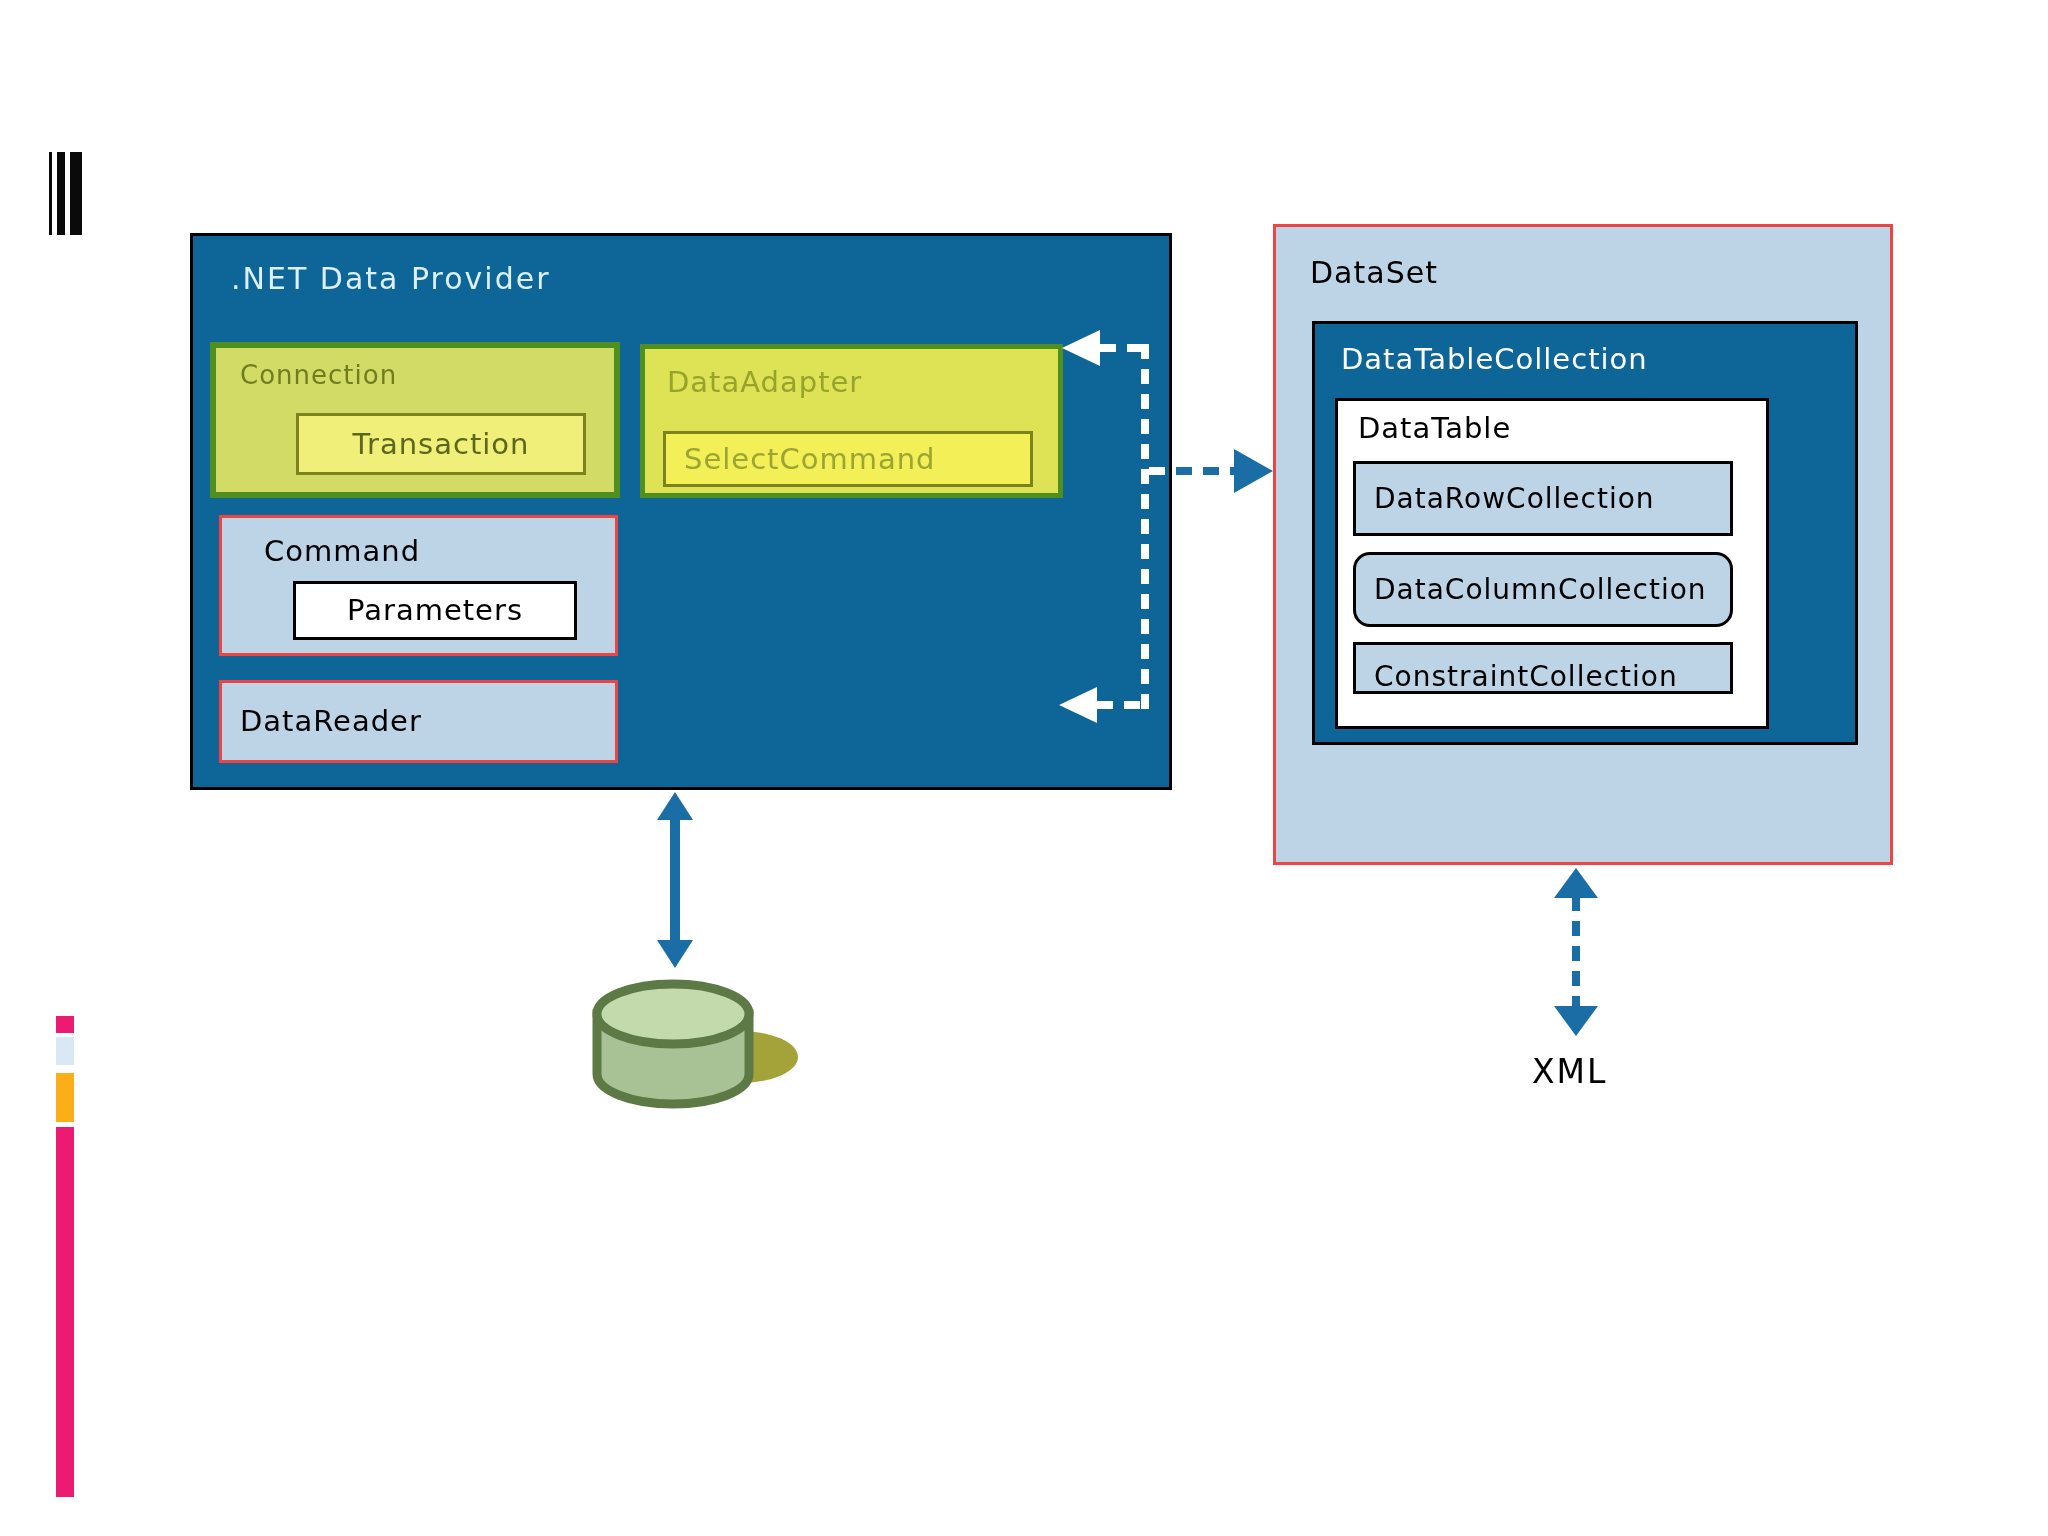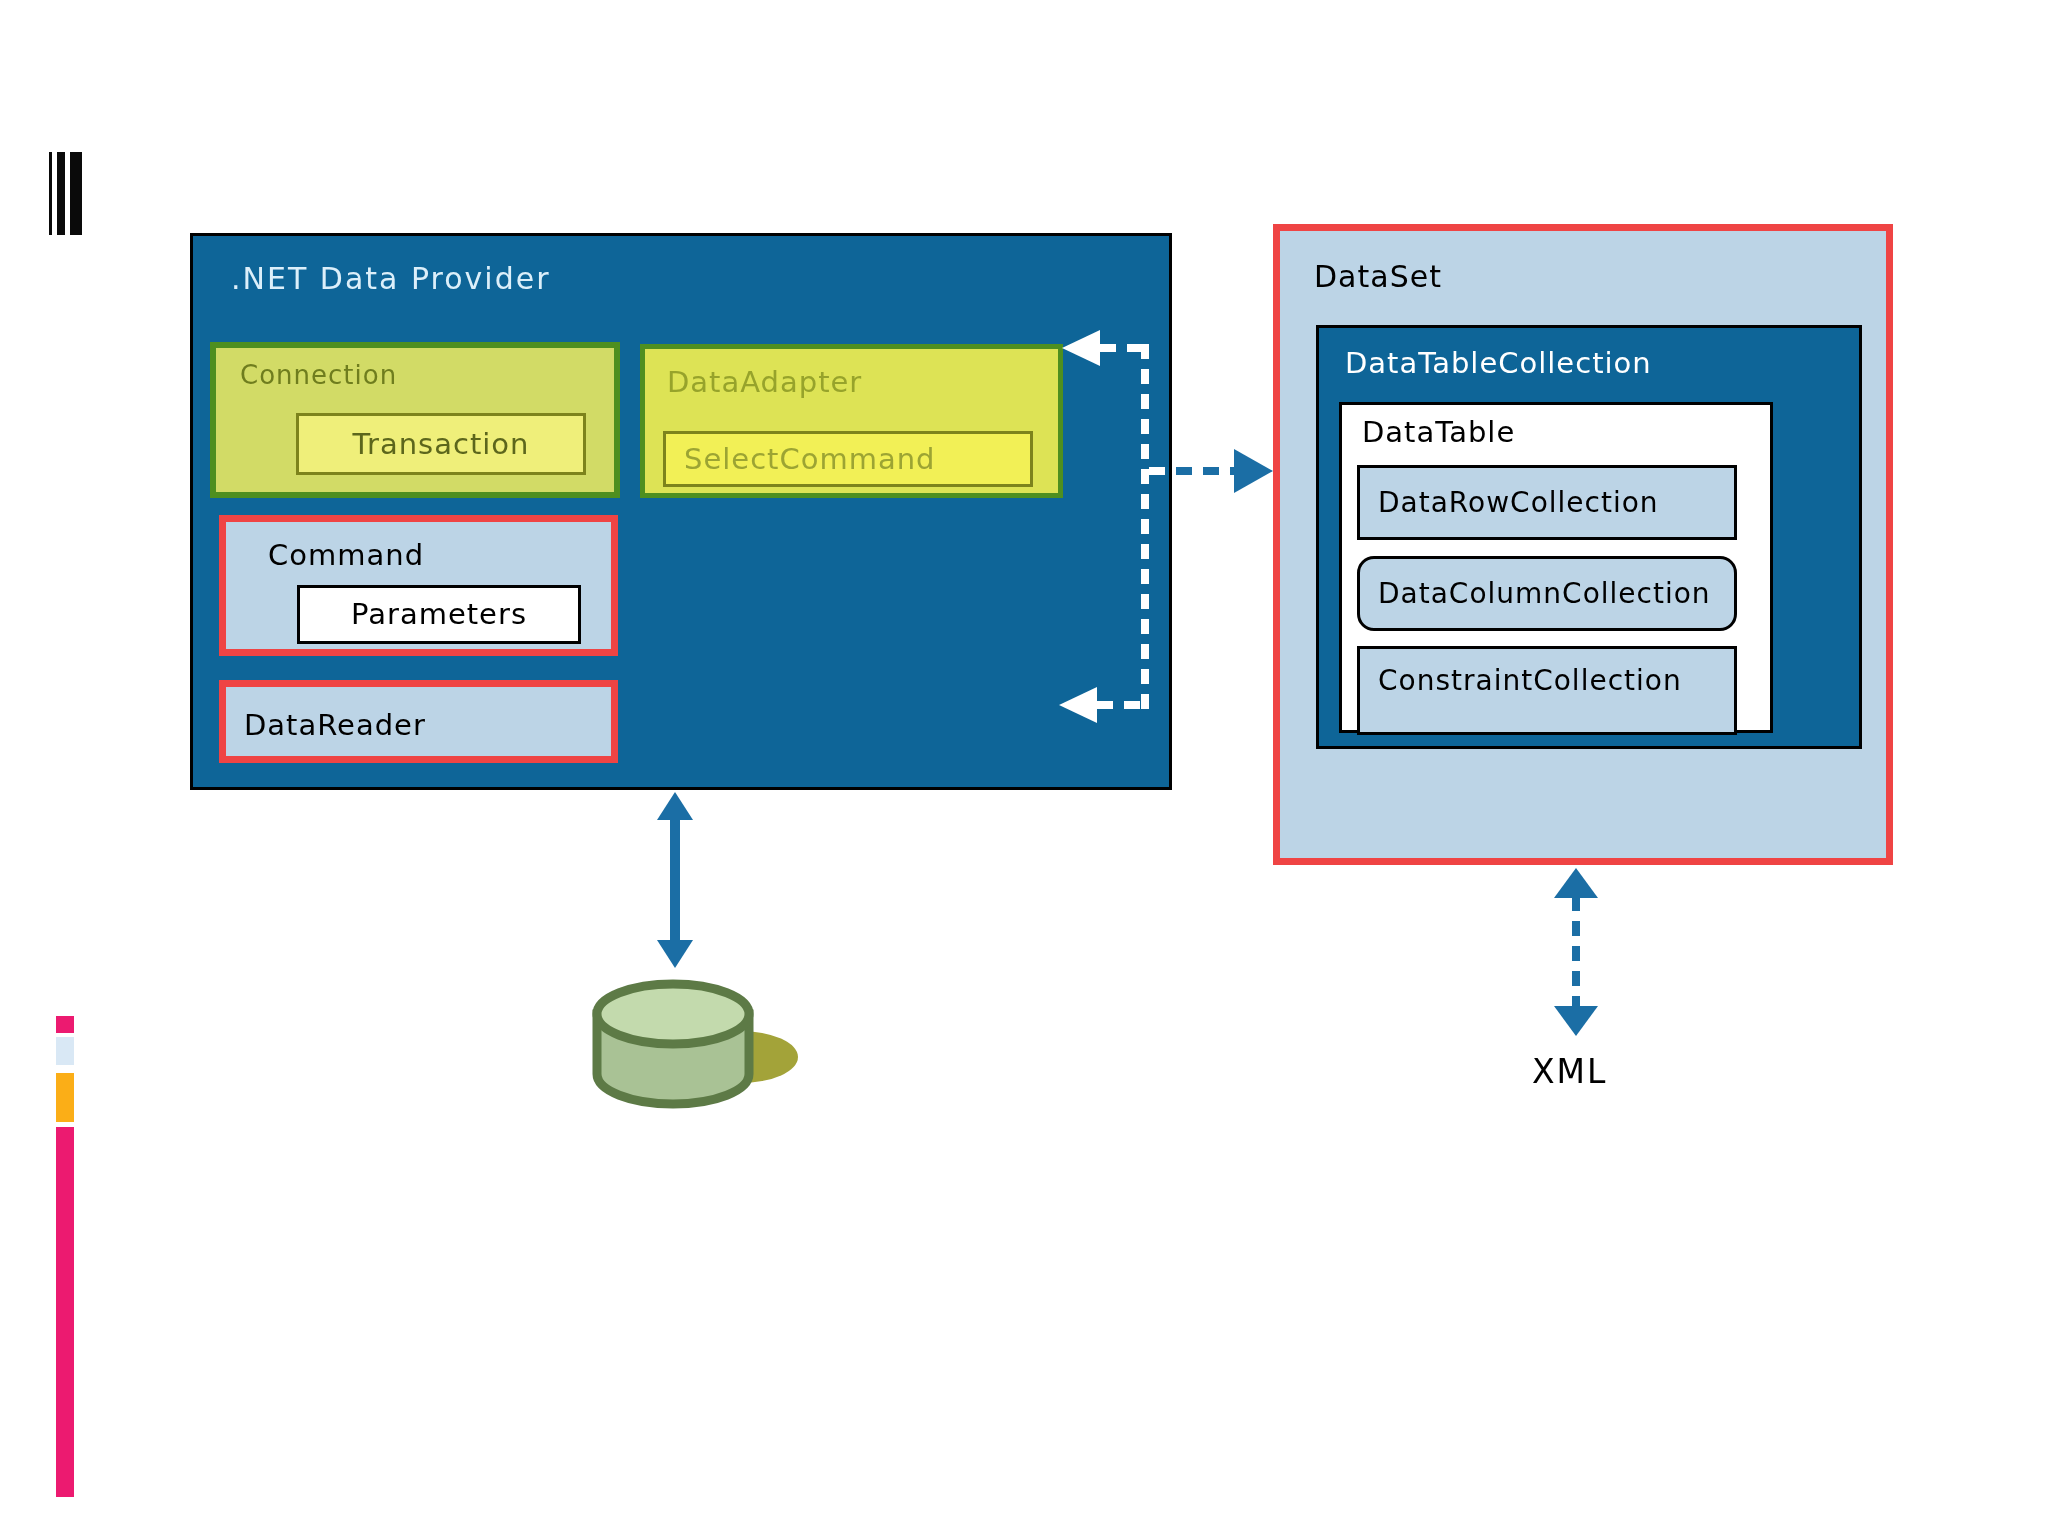--- a/index.html
+++ b/index.html
@@ -4,21 +4,21 @@
 <style>
   html,body{margin:0;padding:0;background:#fff;}
   #page{position:relative;width:2048px;height:1536px;background:#ffffff;overflow:hidden;
         font-family:"DejaVu Sans","Liberation Sans",sans-serif;color:#111;}
   .abs{position:absolute;}
   
   .tl-bar{position:absolute;top:152px;height:83px;background:#0a0a0a;}
   .chip{position:absolute;left:56px;width:18px;}
   
   .box{position:absolute;box-sizing:border-box;}
-  .blk{border:7px solid #ef4444;}
+  .blk{border:3px solid #ef4444;}
   .lbl{letter-spacing:1px;white-space:nowrap;}
   
   #provider{left:190px;top:233px;width:982px;height:557px;background:var(--dark-blue);border:3px solid #000;}
   #provider-title{left:228px;top:258px;font-size:30px;color:var(--title-light);letter-spacing:2px;}
   #connection{left:207px;top:339px;width:410px;height:156px;background:var(--conn-fill);border:6px solid var(--green-border);}
   #connection-label{left:24px;top:12px;font-size:26px;color:var(--conn-text);}
   #transaction{left:80px;top:65px;width:290px;height:62px;background:var(--trans-fill);border:3px solid var(--olive-border);
                text-align:center;line-height:56px;font-size:29px;color:var(--trans-text);}
   #dataadapter{left:637px;top:341px;width:423px;height:154px;background:var(--adapter-fill);border:5px solid var(--green-border);}
   #dataadapter-label{left:22px;top:16px;font-size:29px;color:var(--adapter-text);}
@@ -40,21 +40,21 @@
   #dataset{left:1273px;top:224px;width:620px;height:641px;background:var(--light-blue);}
   #dataset-title{left:34px;top:28px;font-size:30px;color:#000;}
   #tablecollection{left:36px;top:94px;width:546px;height:424px;background:var(--dark-blue);border:3px solid #000;}
   #tablecollection-title{left:26px;top:18px;font-size:29px;color:#fff;}
   #datatable{left:20px;top:74px;width:434px;height:331px;background:#fff;border:3px solid #000;}
   #datatable-label{left:20px;top:10px;font-size:29px;color:#000;}
   .dsrow{position:absolute;left:15px;width:380px;background:var(--light-blue);border:3px solid #000;box-sizing:border-box;
          padding-left:18px;font-size:28px;color:#000;}
   #rowcollection{top:60px;height:75px;line-height:69px;}
   #columncollection{top:151px;height:75px;line-height:69px;border-radius:17px;}
-  #constraintcollection{top:241px;height:89px;line-height:64px;}
+  #constraintcollection{top:241px;height:52px;line-height:64px;}
   #relationcollection{left:34px;top:536px;width:547px;height:82px;background:#fff;border:3px solid #000;
                       text-align:center;line-height:76px;font-size:30px;color:#000;}
   
   #database{left:528px;top:971px;width:309px;height:275px;background:var(--db-fill);border:4px solid var(--db-border);}
   #database-label{position:absolute;left:0;top:141px;width:100%;text-align:center;font-size:34px;color:var(--db-text);letter-spacing:2px;}
   #db-cyl{left:575px;top:962px;}
   
   .tri{position:absolute;width:0;height:0;}
   #pd-shaft{left:670px;top:816px;width:10px;height:128px;background:var(--blue-arrow);}
   #pd-up{left:657px;top:792px;border-left:18px solid transparent;border-right:18px solid transparent;border-bottom:28px solid var(--blue-arrow);}

